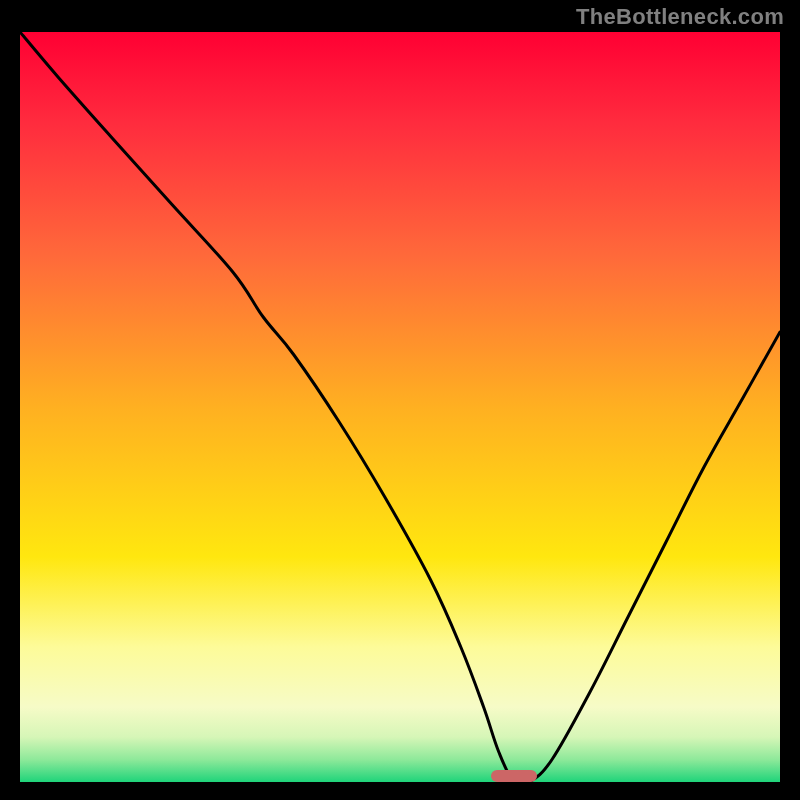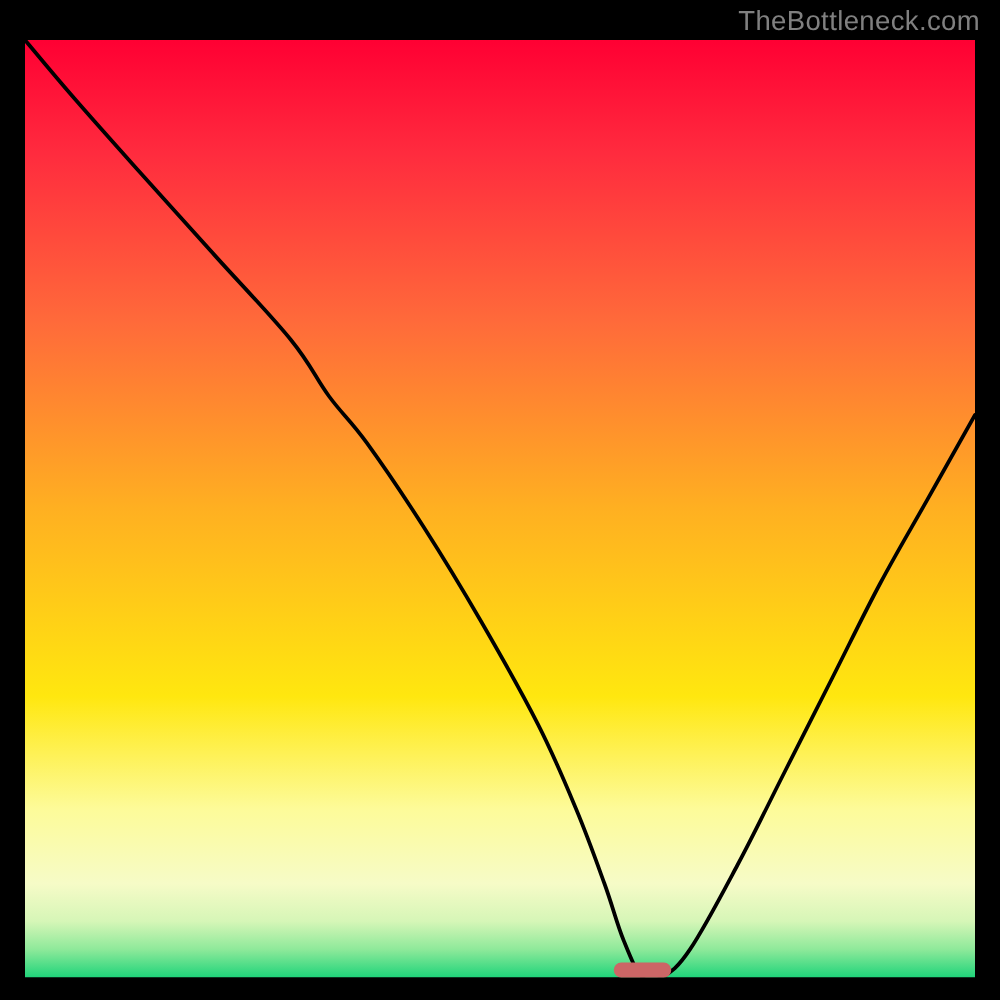--- a/index.html
+++ b/index.html
@@ -16,21 +16,21 @@
     width: 800px;
     height: 800px;
     background: #000;
   }
   .watermark {
     position: absolute;
     top: 4px;
     right: 16px;
     color: #808080;
     font-size: 22px;
-    font-weight: 400;
+    font-weight: 700;
     letter-spacing: 0.3px;
     z-index: 5;
   }
   .plot-outer {
     position: absolute;
     left: 20px;
     top: 32px;
     width: 760px;
     height: 750px;
     background: #000;

